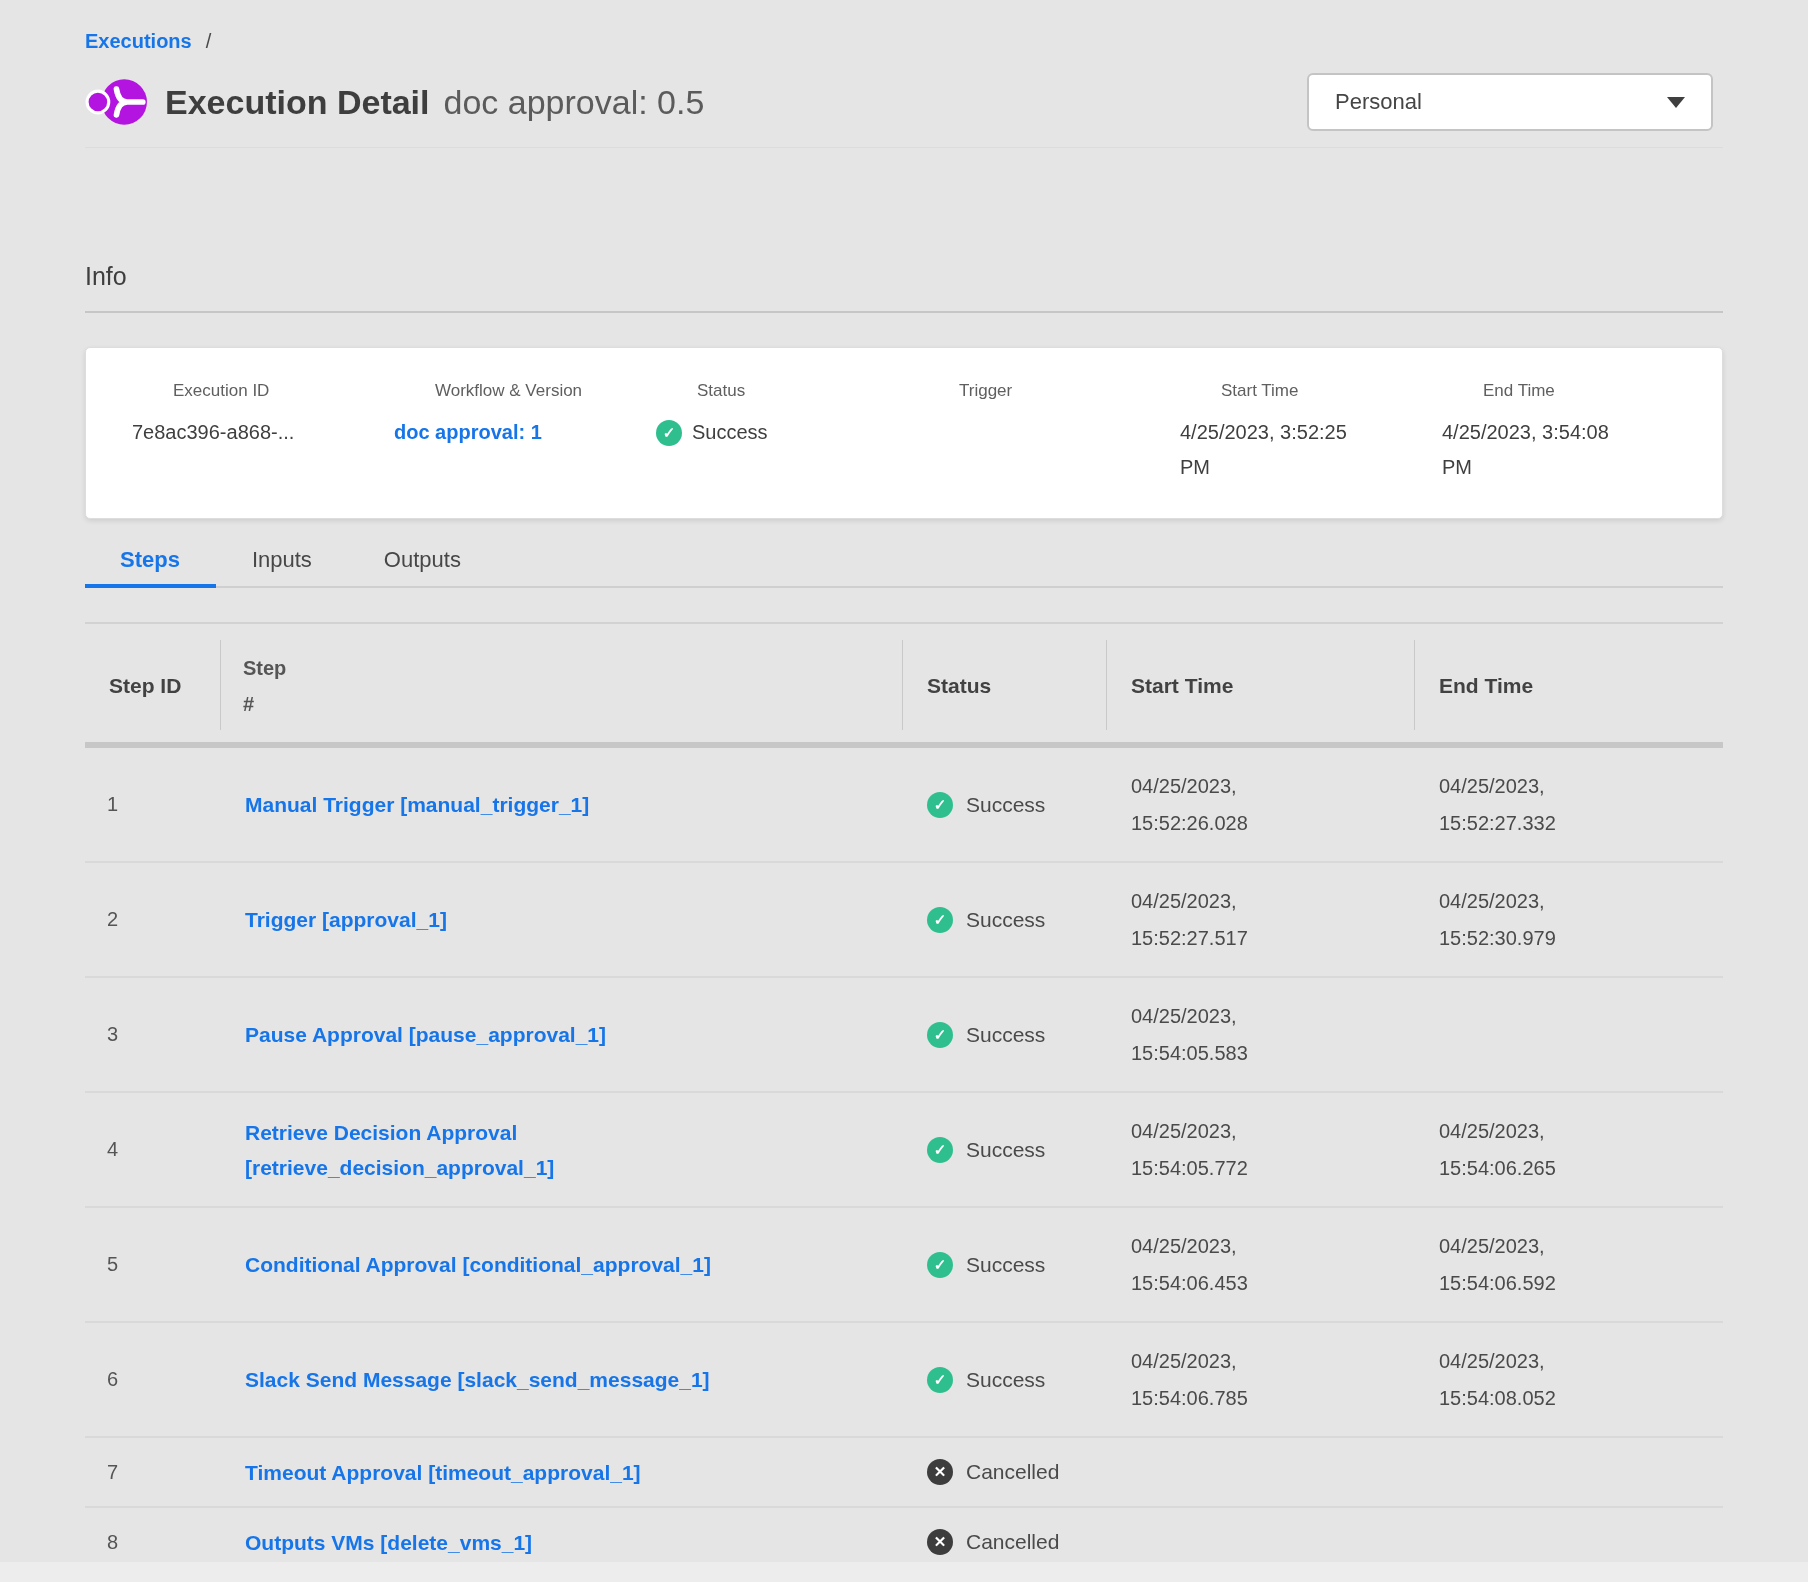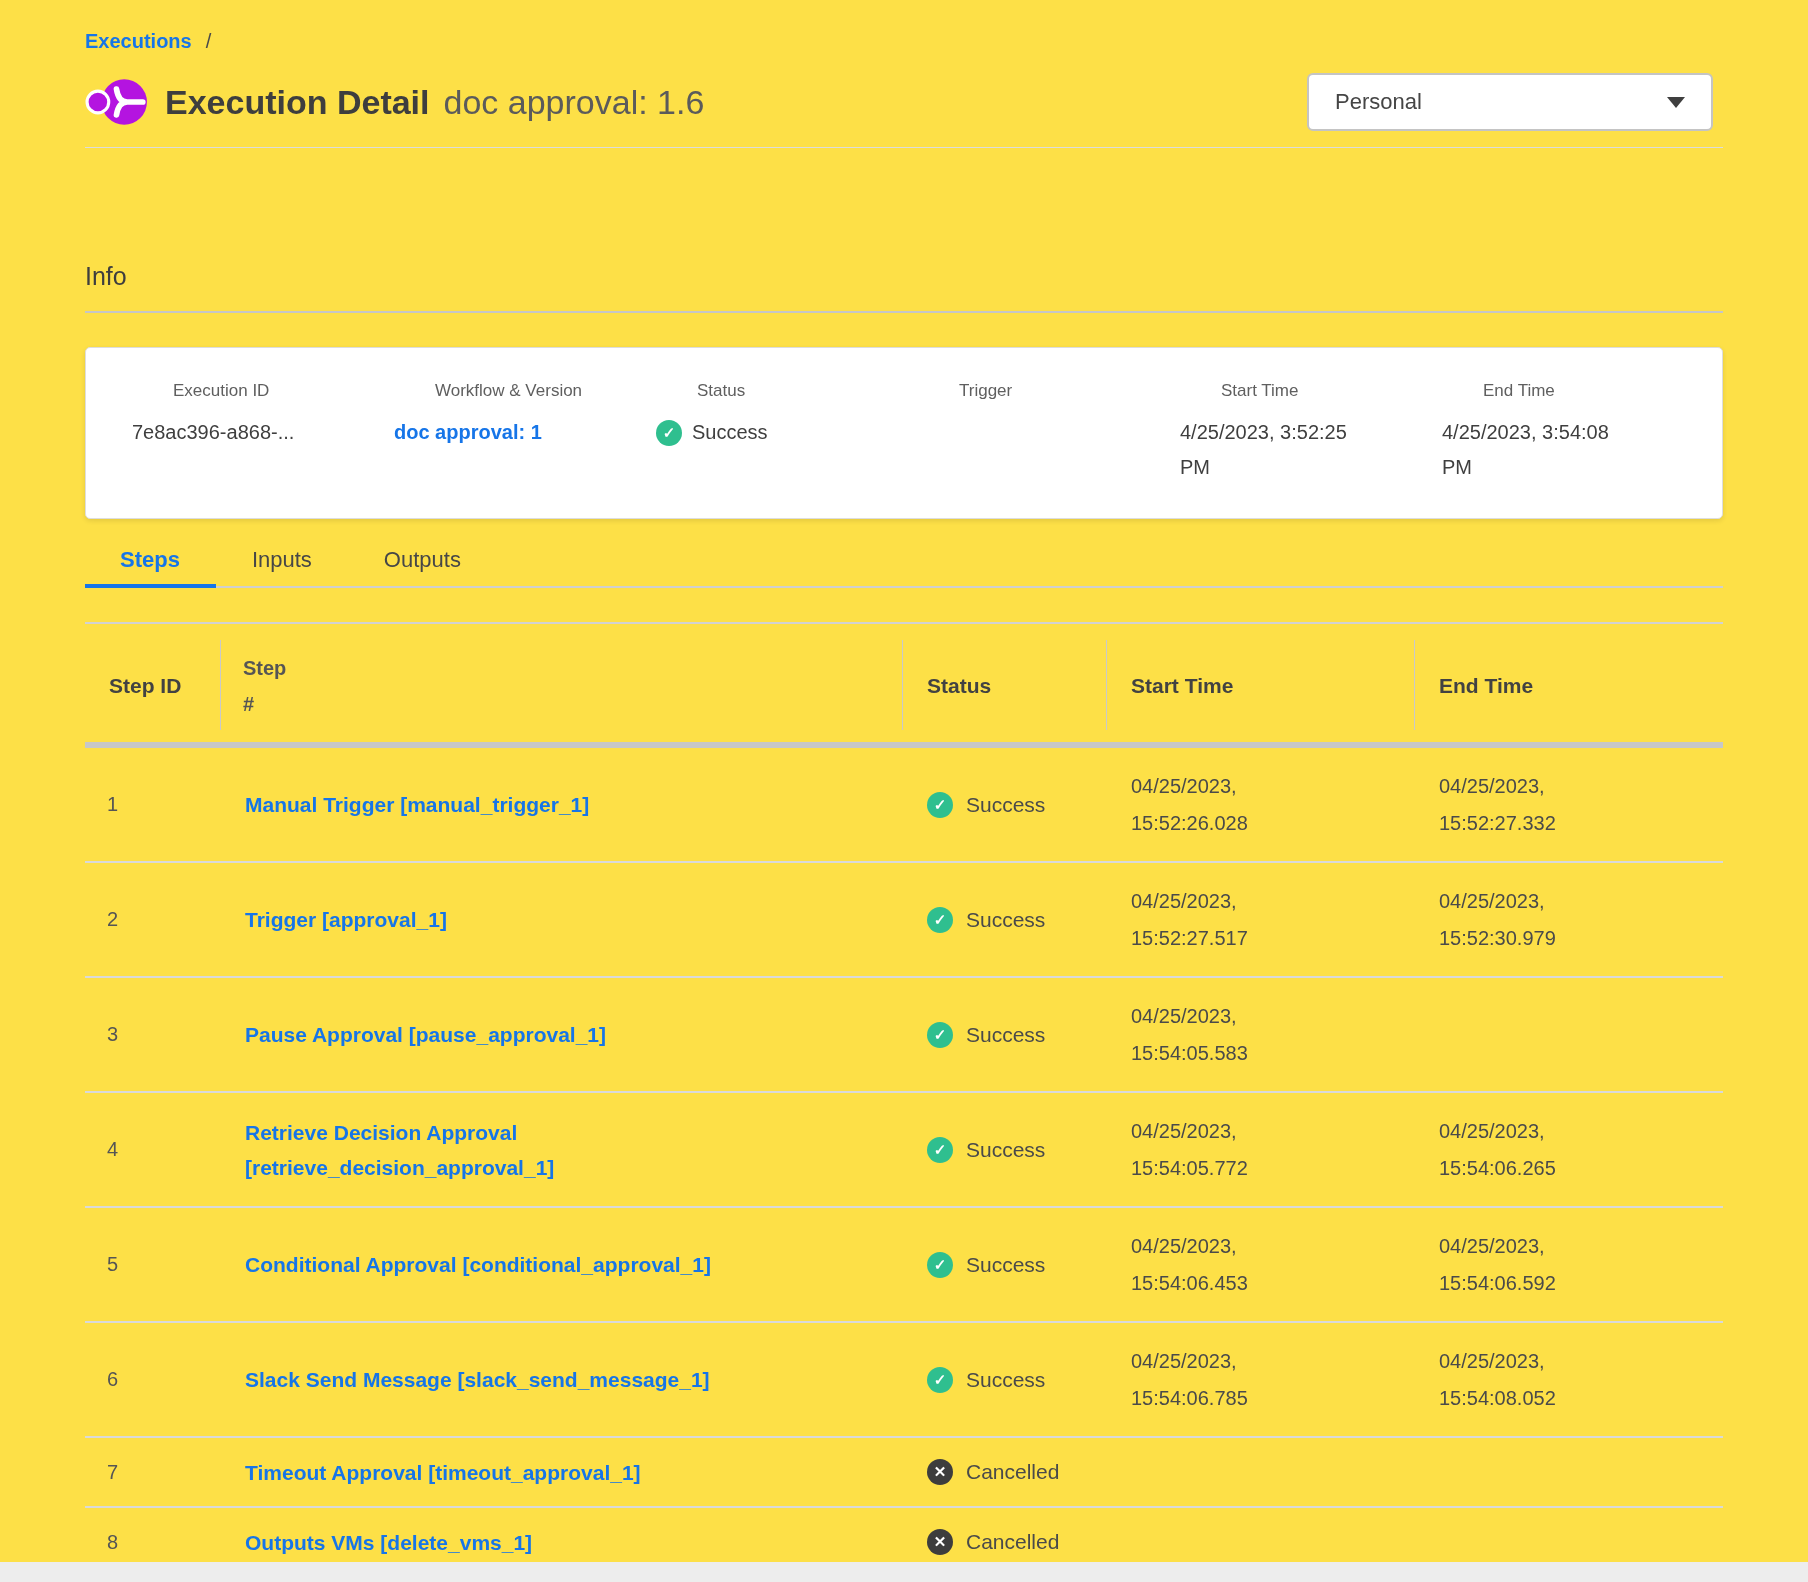--- a/index.html
+++ b/index.html
@@ -1,20 +1,20 @@
 <!DOCTYPE html>
 <html><head>
 <meta charset="utf-8">
 <style>
   * { box-sizing: border-box; margin: 0; padding: 0; }
   html,body { background:#fff; }
   .page {
     position: relative;
     width: 1808px; height: 1582px;
-    background: #fde047;
+    background: #e5e5e5;
     font-family: "Liberation Sans", sans-serif;
     color: #3f3f3f;
     overflow: hidden;
   }
   .content { margin-left: 85px; width: 1638px; }
 
   
   .breadcrumb { padding-top: 30px; font-size: 20px; display:flex; gap:14px; align-items:center;}
   .breadcrumb a { color:#1675e8; font-weight:600; text-decoration:none; cursor:pointer; }
   .breadcrumb .sep { color:#4a4a4a; font-weight:400; }
@@ -104,21 +104,21 @@
       <span class="sep">/</span>
     </div>
 
     <div class="title-row">
       <svg class="logo" viewBox="0 0 62 52" width="64" height="54">
         <circle cx="38" cy="26" r="22" fill="#b414e0"></circle>
         <circle cx="12.5" cy="26" r="10.5" fill="#b414e0" stroke="#ffffff" stroke-width="3"></circle>
         <path d="M56 26 H41 M41 26 C34.5 26 31.5 20 30.5 13.5 M41 26 C34.5 26 31.5 32 30.5 38.5" stroke="#ffffff" stroke-width="5.5" fill="none" stroke-linecap="round"></path>
       </svg>
       <span class="page-title">Execution Detail</span>
-      <span class="page-subtitle">doc approval: 1.6</span>
+      <span class="page-subtitle">doc approval: 0.5</span>
       <div class="ws-select">
         <span>Personal</span>
         <span class="caret"></span>
       </div>
     </div>
 
     <div class="divider-1"></div>
 
     <div class="info-heading">Info</div>
     <div class="divider-2"></div>

